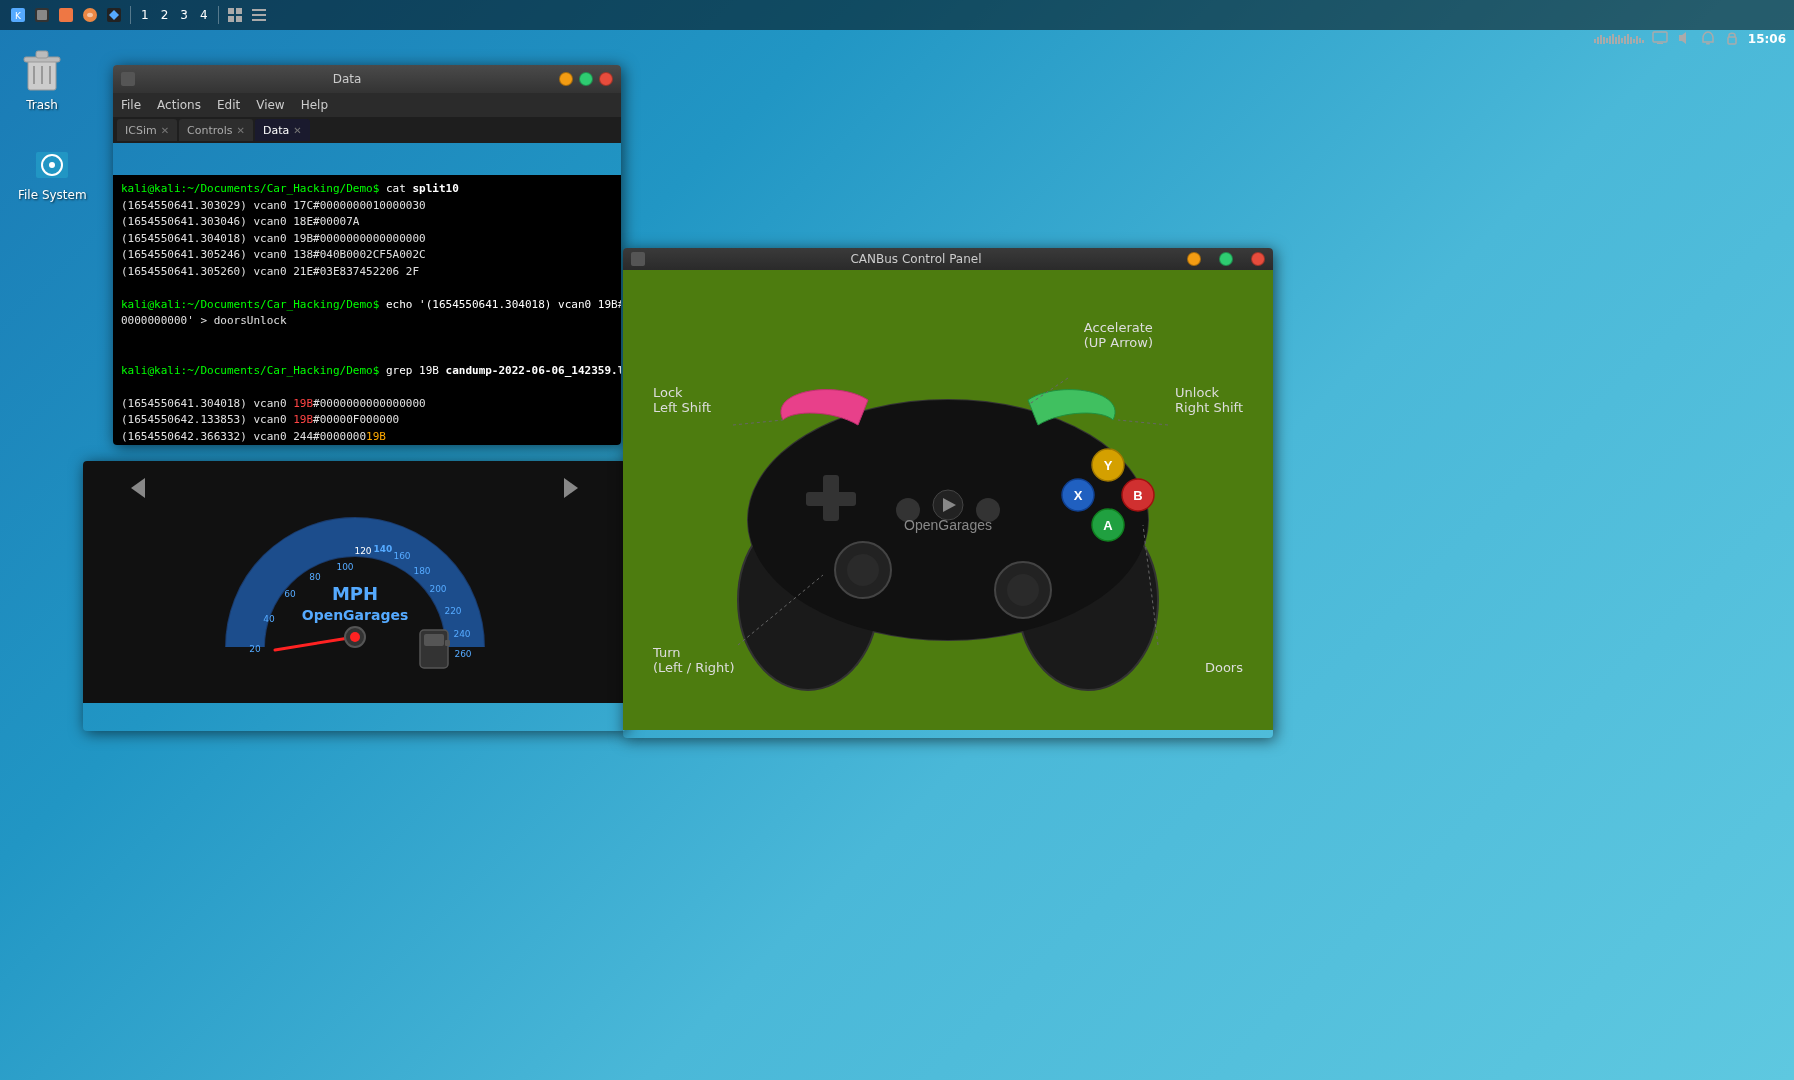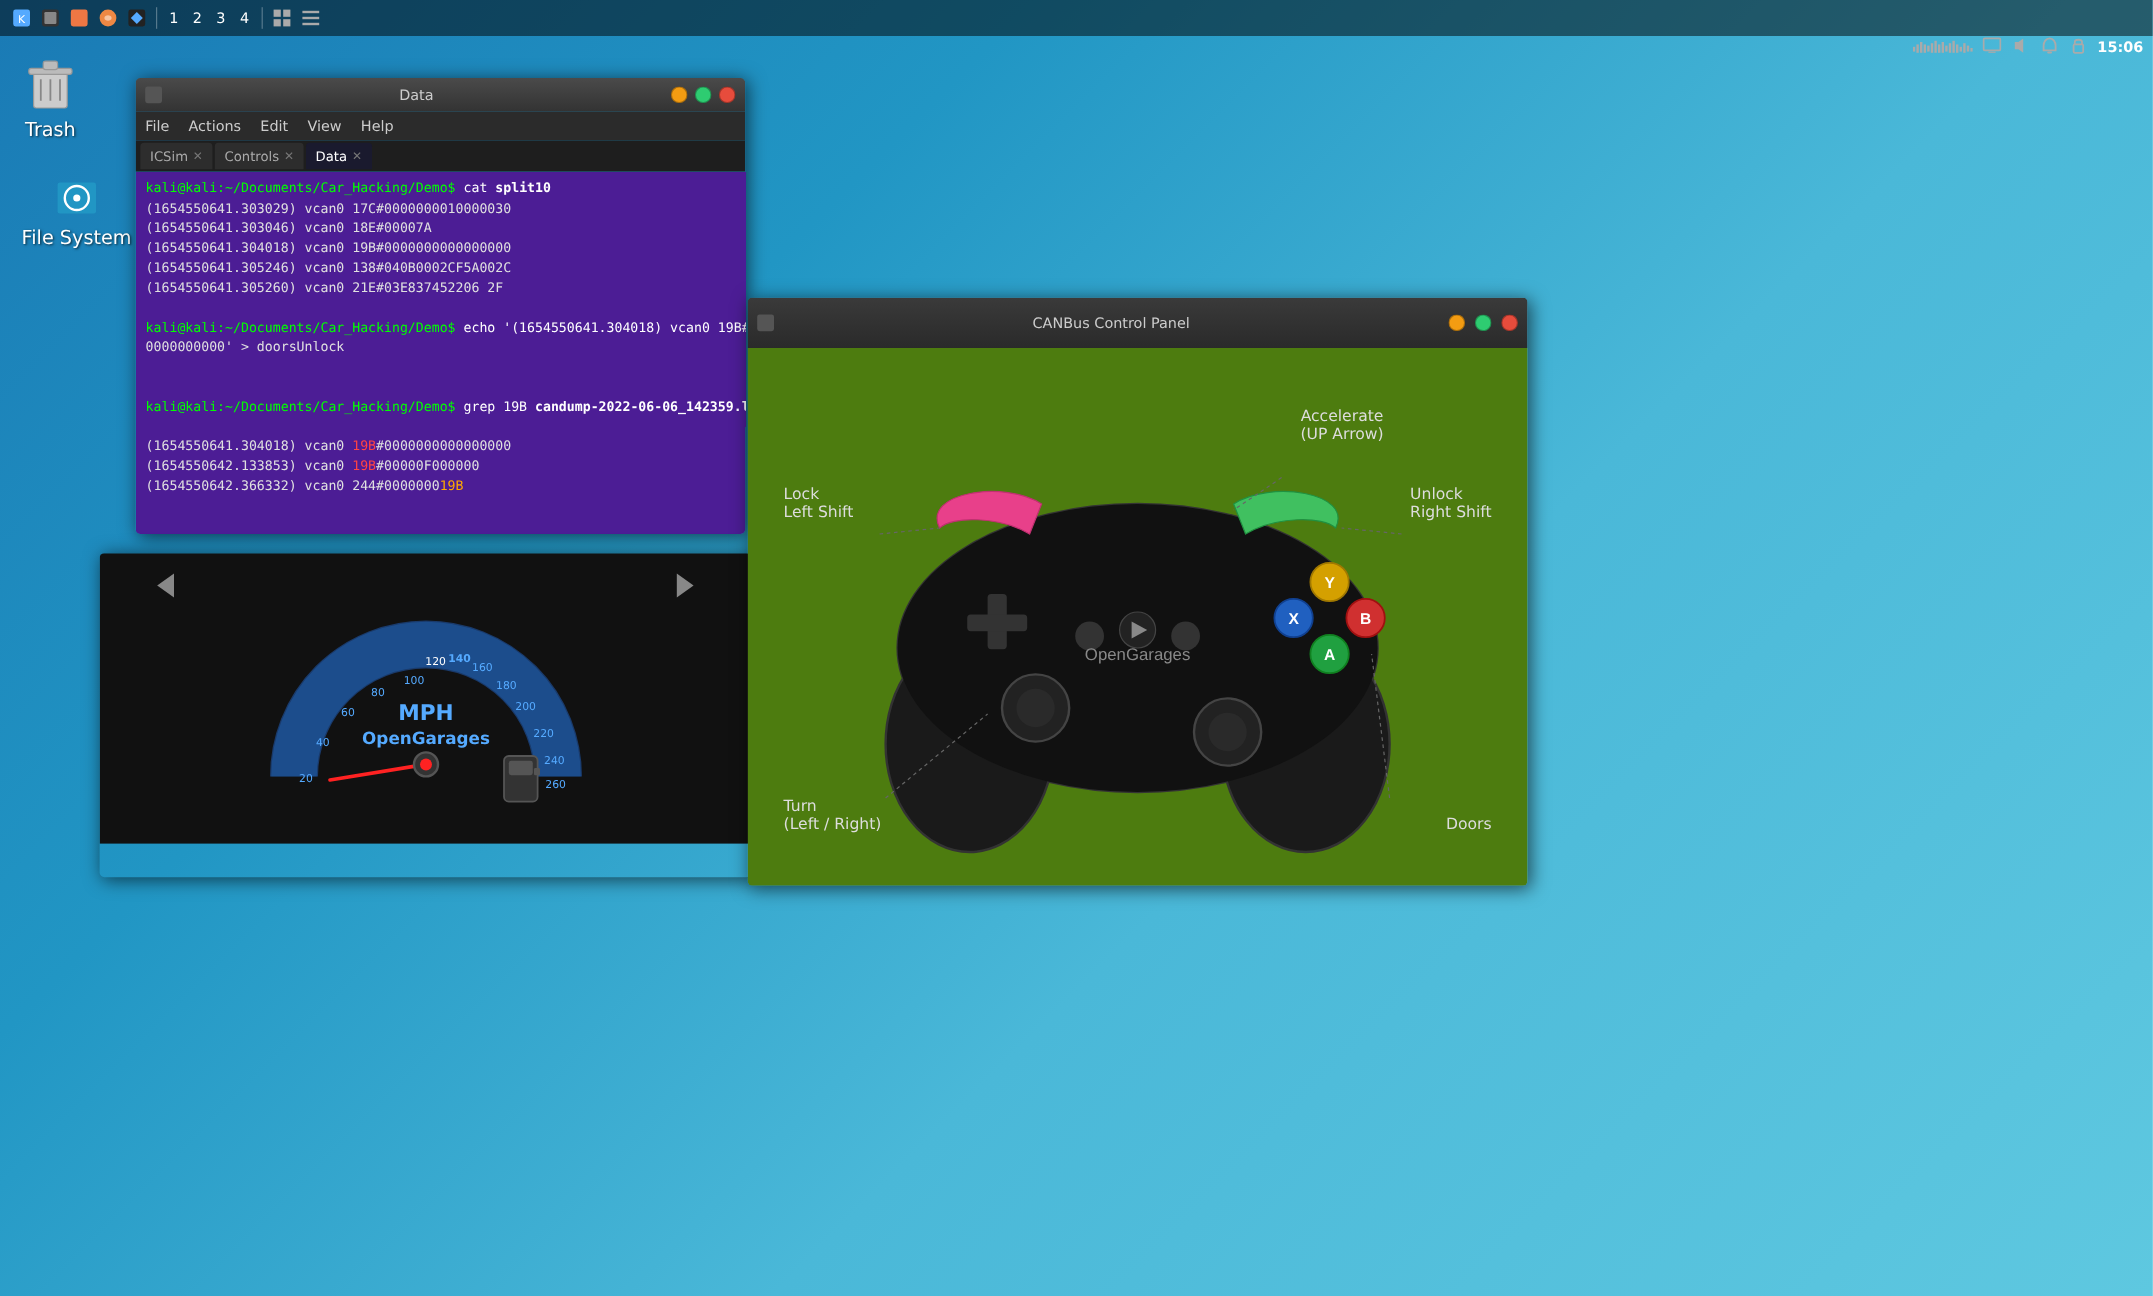--- a/index.html
+++ b/index.html
@@ -80,21 +80,21 @@
     }
     .desktop-icon .icon-img {
       width: 48px;
       height: 48px;
       display: flex;
       align-items: center;
       justify-content: center;
     }
     .desktop-icon .icon-label {
       color: #fff;
-      font-size: 16px;
+      font-size: 12px;
       text-shadow: 1px 1px 2px rgba(0,0,0,0.7);
       text-align: center;
     }
 
     
     .window {
       position: absolute;
       border-radius: 4px;
       overflow: hidden;
       box-shadow: 2px 2px 15px rgba(0,0,0,0.6);
@@ -174,28 +174,29 @@
     }
     .term-tab.active {
       background: #1a1a2e;
       color: #fff;
     }
     .term-tab .tab-close {
       font-size: 10px;
       color: #777;
     }
     .terminal-body {
-      background: #4c1d95;
+      background: #000000;
       color: #e0e0e0;
       font-family: 'DejaVu Sans Mono', 'Courier New', monospace;
       font-size: 11px;
       padding: 6px 8px;
       height: calc(100% - 28px - 24px - 26px);
       overflow-y: auto;
       line-height: 1.5;
+      margin-top: 32px;
     }
     .term-line { white-space: pre; }
     .term-prompt { color: #00ff00; }
     .term-cmd { color: #fff; }
     .term-red { color: #ff4444; }
     .term-yellow { color: #ffaa00; }
 
     
     .icsim-window {
       top: 461px;
@@ -214,26 +215,26 @@
     }
 
     
     .canbus-window {
       top: 248px;
       left: 623px;
       width: 650px;
       height: 490px;
     }
     .canbus-titlebar {
-      height: 42px;
+      height: 22px;
       background: linear-gradient(to bottom, #3a3a3a, #2a2a2a);
       display: flex;
       align-items: center;
       padding: 0 8px;
-      gap: 8px;
+      gap: 18px;
     }
     .canbus-body {
       background: #4d7c0f;
       width: 100%;
       height: calc(100% - 30px);
       position: relative;
       display: flex;
       align-items: center;
       justify-content: center;
       overflow: hidden;

